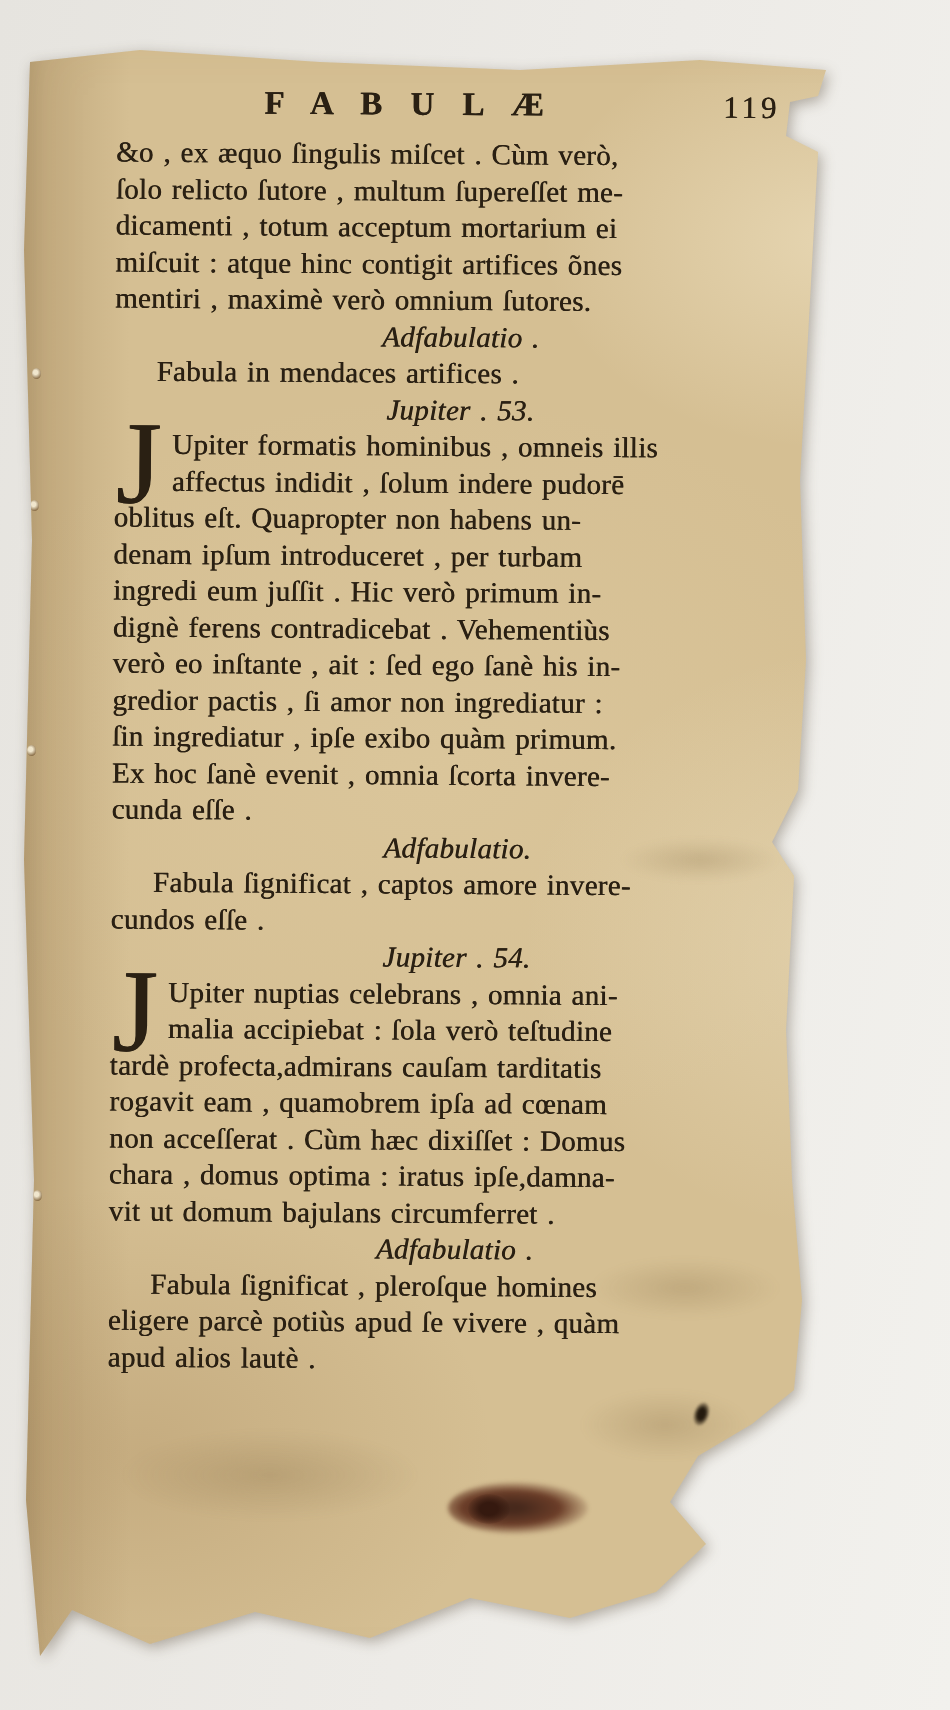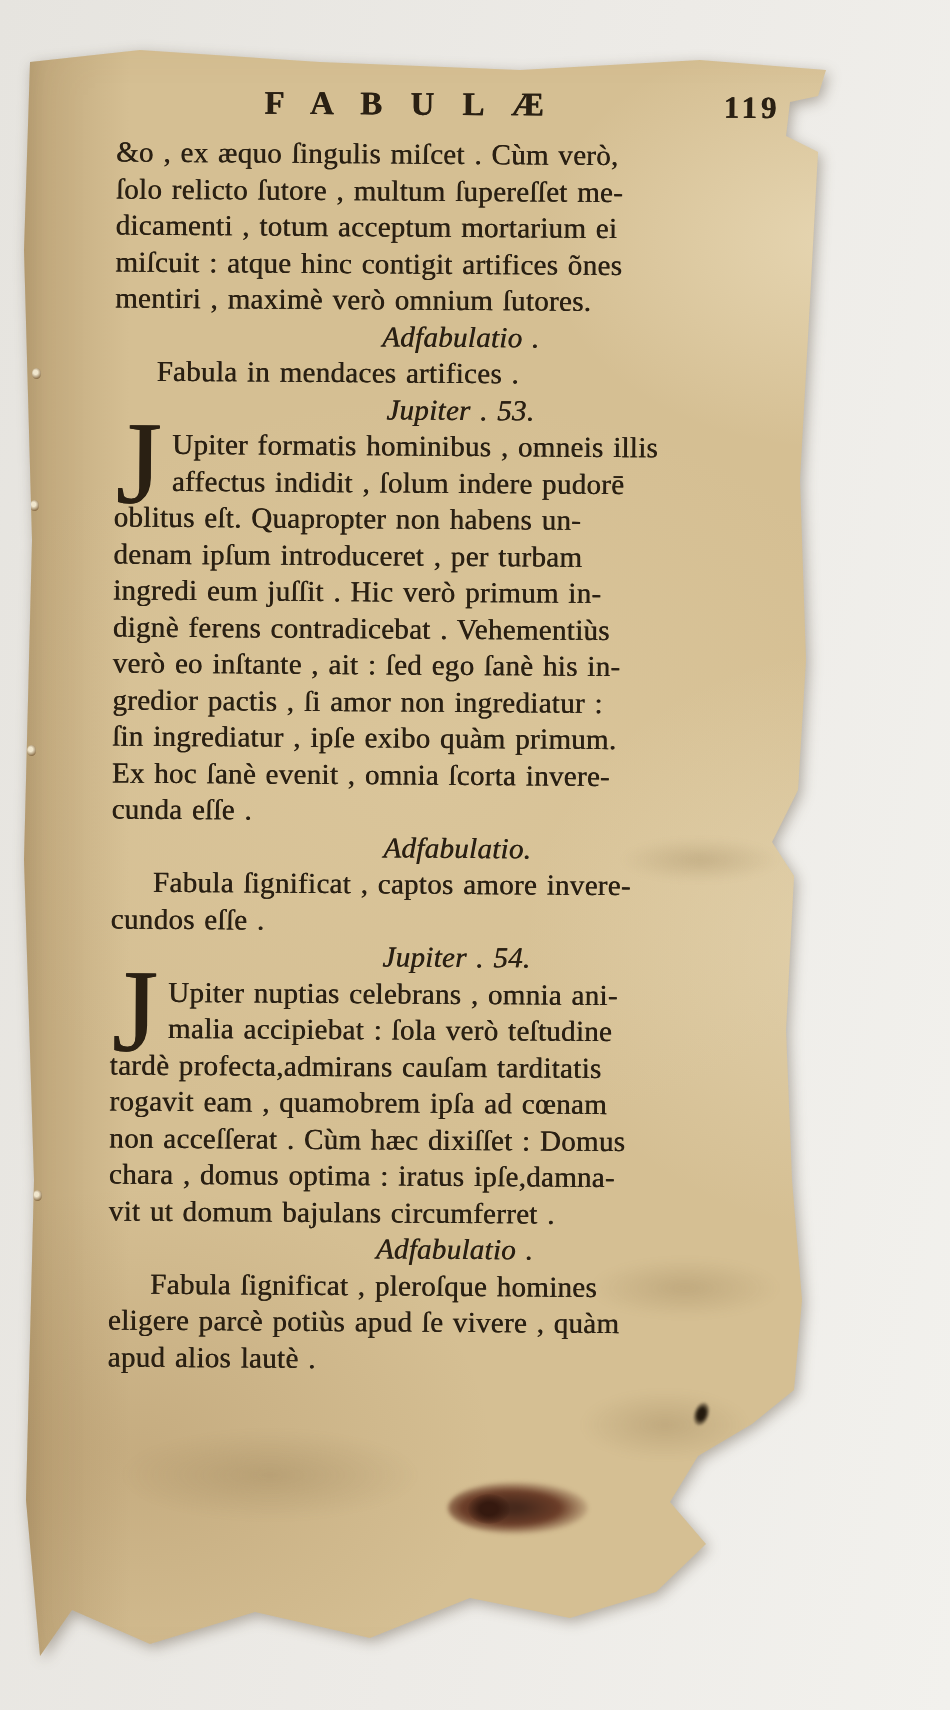--- a/index.html
+++ b/index.html
@@ -46,21 +46,21 @@
     background:radial-gradient(ellipse, #241a0e 35%, rgba(36,26,14,0) 78%);}
 
   .page-text{
     position:absolute;left:112px;top:86px;width:692px;
     color:#2a2013;transform:rotate(0.4deg);
     text-shadow:0.5px 0 0 currentColor;
     word-spacing:2px;letter-spacing:0.3px;
   }
   .header{position:relative;height:50px;}
   .title{position:absolute;left:148px;top:0;font-size:33px;font-weight:bold;letter-spacing:9px;white-space:nowrap;}
-  .pagenum{position:absolute;right:28px;top:2px;font-size:31px;letter-spacing:4px;font-weight:bold;}
+  .pagenum{position:absolute;right:28px;top:2px;font-size:31px;letter-spacing:4px;font-weight:normal;}
   .line{height:36.5px;line-height:36.5px;font-size:29px;white-space:nowrap;}
   .center{text-align:center;font-style:italic;white-space:normal;}
   .indent{padding-left:42px;}
   .dc{padding-left:58px;}
   .para{position:relative;}
   .dropcap{position:absolute;left:2px;top:-12px;font-size:118px;line-height:100px;}
 </style>
 </head>
 <body>
 

